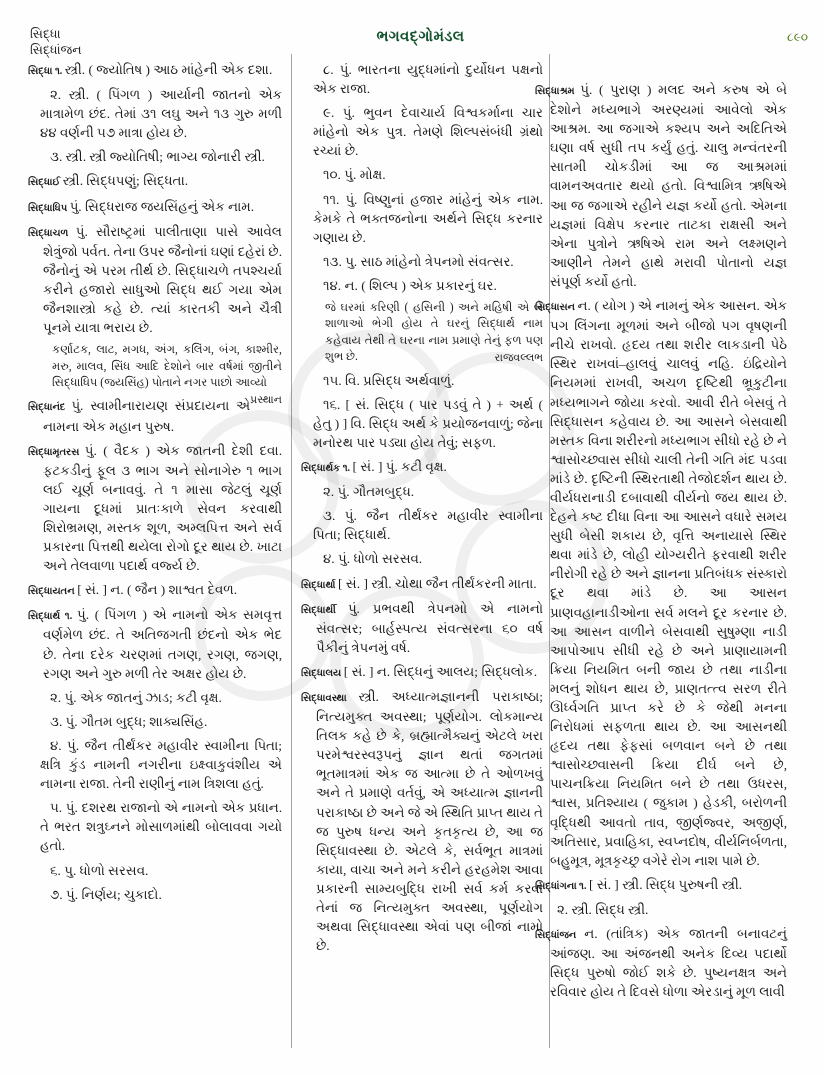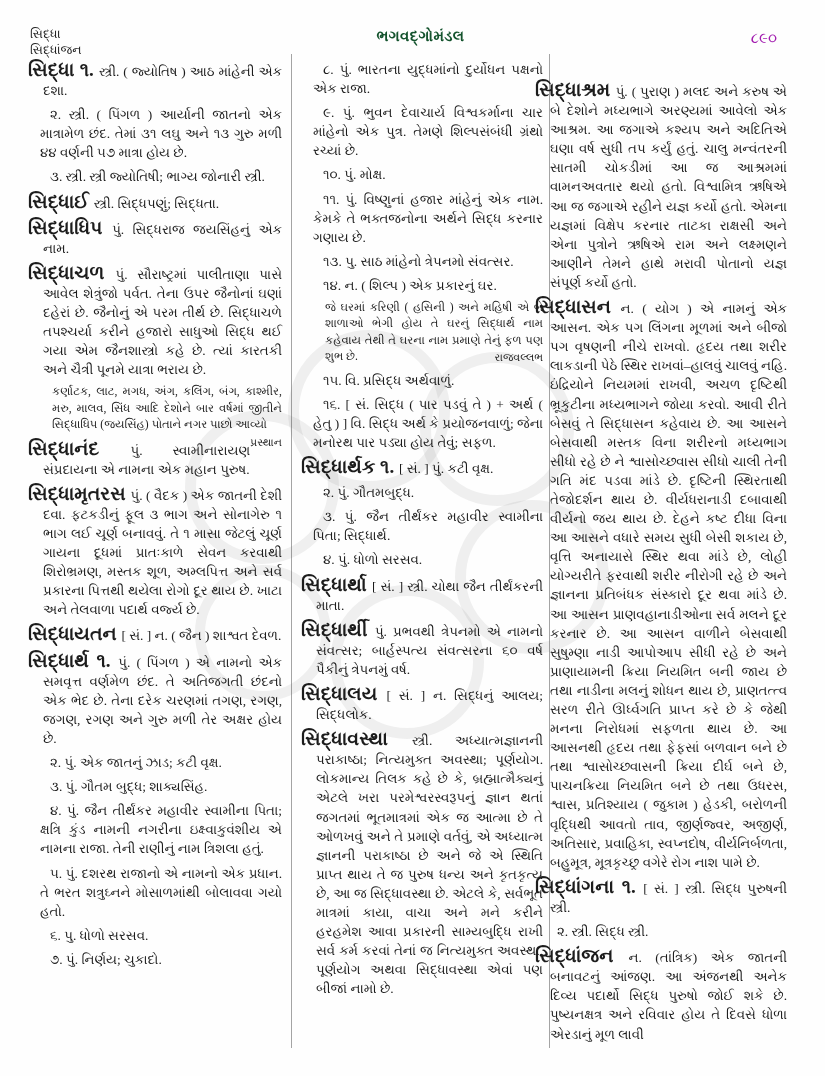--- a/index.html
+++ b/index.html
@@ -18,42 +18,42 @@
     position:absolute;left:30px;top:26px;
     font-size:12.5px;line-height:16px;color:#222;
   }
   .hdr-center{
     position:absolute;left:0;right:0;top:28px;
     text-align:center;font-size:15px;font-weight:bold;color:#14532d;
     letter-spacing:.3px;
     padding-left:16px;
   }
   .hdr-right{
-    position:absolute;right:48px;top:30px;
-    font-size:15px;color:#a21caf;
+    position:absolute;right:17px;top:30px;
+    font-size:12px;color:#4d7c0f;
   }
   
   .wm{position:absolute;border-style:solid;border-color:rgba(90,90,90,.09);border-radius:50%;}
   
   .col{
     position:absolute;top:60px;
     font-size:13.4px;line-height:19.1px;
     text-align:justify;
   }
   #col1{left:28px;width:254px;}
   #col2{left:301px;width:242px;}
   #col3{left:535px;width:252px;margin-top:20px;}
   .vrule{position:absolute;top:54px;height:994px;width:1px;background:#5a5a5a;opacity:.55;}
   #rule1{left:291px;}
   #rule2{left:549px;}
   
   p.entry{margin:0 0 5px 0;padding-left:15px;text-indent:-15px;}
   p.sense{margin:0 0 5px 12px;text-indent:10px;}
   p.small{margin:0 0 5px 24px;font-size:11.6px;line-height:16.4px;}
-  .hw{font-weight:bold;font-size:19px;}
+  .hw{font-weight:bold;font-size:10px;}
   .cite{float:right;font-size:11px;font-family:Liberation Serif, serif;}
   p:last-child{margin-bottom:0;}
 </style>
 </head>
 <body>
 
 <div class="page">
 
   <div>
     <div class="wm" style="left:185px;top:410px;width:132px;height:132px;border-width:11px;"></div>

